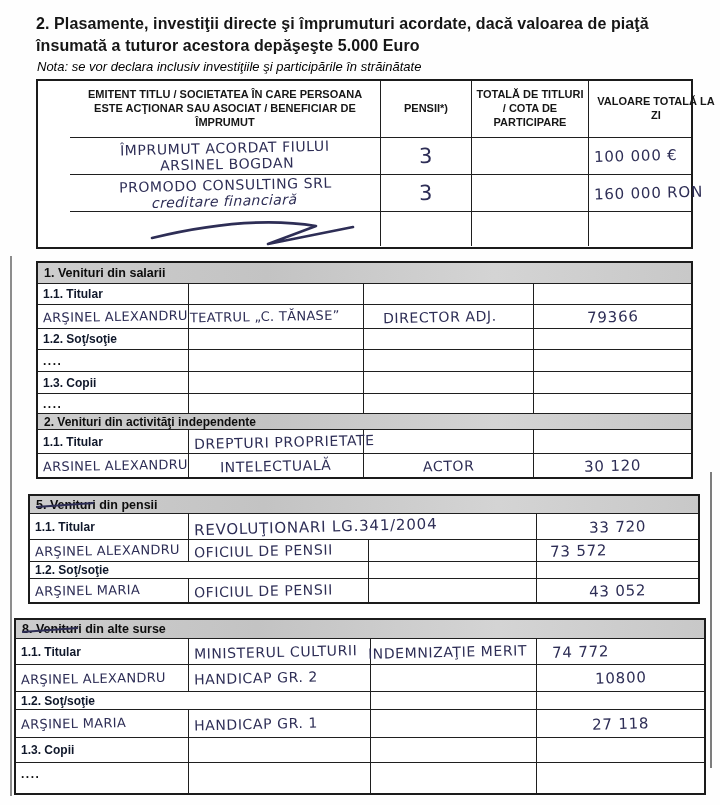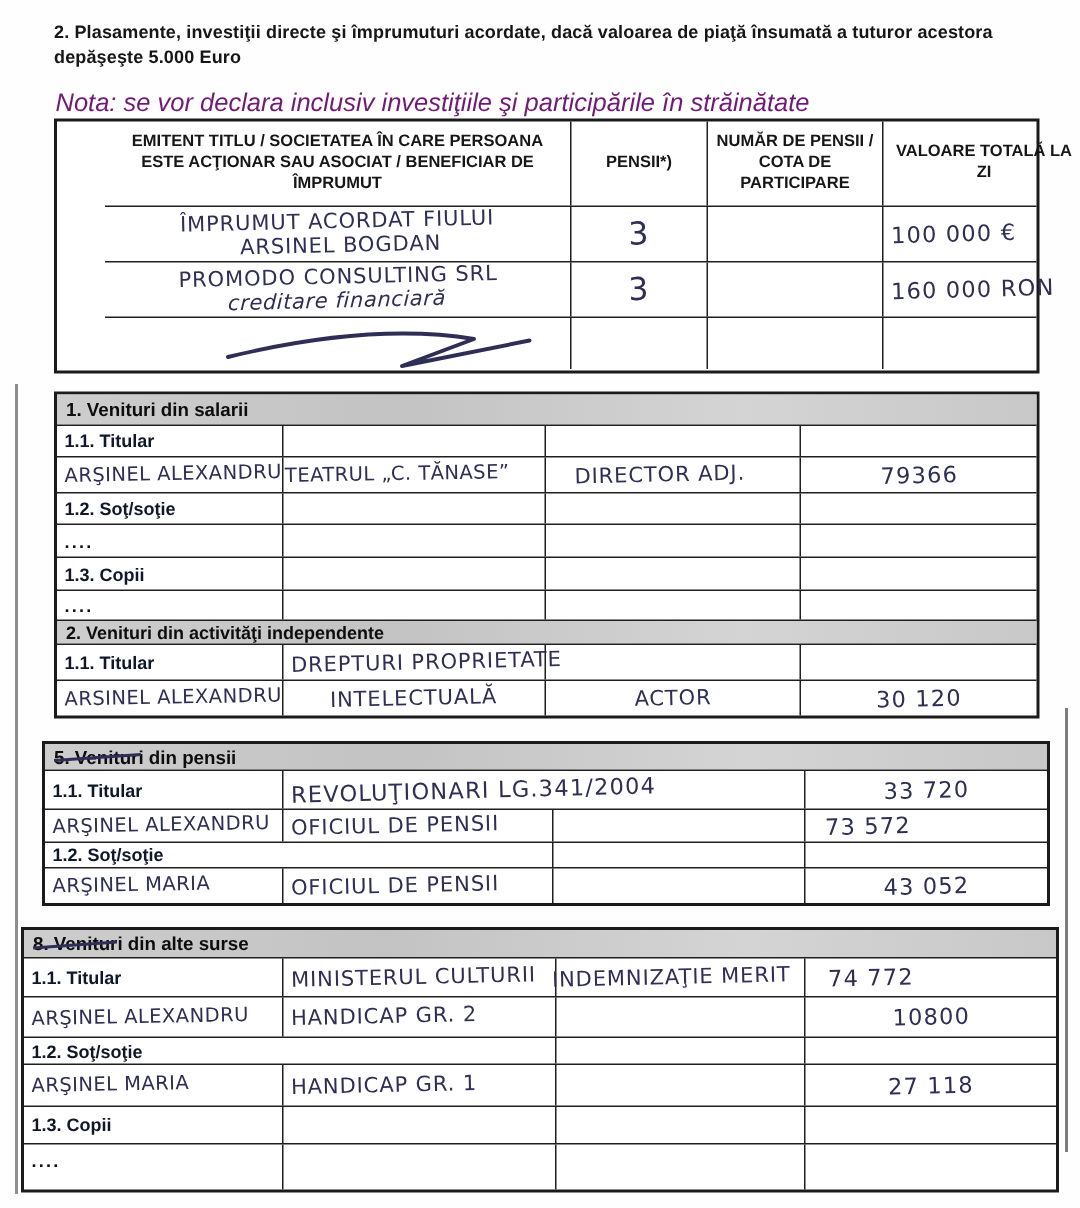--- a/index.html
+++ b/index.html
@@ -1,23 +1,23 @@
 <!DOCTYPE html>
 <html><head>
 <meta charset="utf-8">
 <style>
   html,body{margin:0;padding:0;background:#ffffff;}
   .page{position:relative;width:720px;height:805px;background:#fefefe;overflow:hidden;
         font-family:"Liberation Sans",sans-serif;color:#161616;}
 
   
-  .sec-title{position:absolute;left:36px;top:13px;width:668px;font-size:12px;font-weight:bold;
+  .sec-title{position:absolute;left:36px;top:13px;width:668px;font-size:16px;font-weight:bold;
              line-height:1.4;letter-spacing:.1px;}
-  .sec-note{position:absolute;left:37px;top:59px;width:600px;font-size:17px;font-style:italic;
-            color:#701a75;}
+  .sec-note{position:absolute;left:37px;top:59px;width:600px;font-size:13px;font-style:italic;
+            color:#000000;}
   .footnote{position:absolute;left:36px;top:239px;width:560px;font-size:10.5px;color:#6b6b6b;
             filter:blur(0.4px);white-space:nowrap;overflow:hidden;}
 
   
   .tbl{position:absolute;background:#fff;border:2px solid #1b1b1b;box-sizing:border-box;}
   .tr{display:grid;box-sizing:border-box;align-items:stretch;}
   .tr + .tr{border-top:1.4px solid #1f1f1f;}
   .td{display:flex;align-items:center;padding:0 5px;box-sizing:border-box;overflow:visible;position:relative;}
   .td + .td{border-left:1.4px solid #1f1f1f;}
   .lbl{font-size:12px;font-weight:bold;color:#0f172a;}
@@ -62,21 +62,21 @@
 
 <div class="page">
 
   <div class="sec-title">2. Plasamente, investiţii directe şi împrumuturi acordate, dacă valoarea de piaţă însumată a tuturor acestora depăşeşte 5.000 Euro</div>
   <div class="sec-note">Nota: se vor declara inclusiv investiţiile şi participările în străinătate</div>
 
   <div class="tbl tA">
     <div class="tr hdr" style="height:56px">
       <div class="td">EMITENT TITLU / SOCIETATEA ÎN CARE PERSOANA ESTE ACŢIONAR SAU ASOCIAT / BENEFICIAR DE ÎMPRUMUT</div>
       <div class="td">PENSII*)</div>
-      <div class="td">NUMĂR DE PENSII / COTA DE PARTICIPARE</div>
+      <div class="td">TOTALĂ DE TITLURI / COTA DE PARTICIPARE</div>
       <div class="td">VALOARE TOTALĂ LA ZI</div>
     </div>
     <div class="tr" style="height:37px">
       <div class="td stack">
         <span class="hand h14">ÎMPRUMUT ACORDAT FIULUI</span>
         <span class="hand h14" style="margin-left:4px">ARSINEL BOGDAN</span>
       </div>
       <div class="td cent">
         <span class="hand h22">3</span>
       </div>

